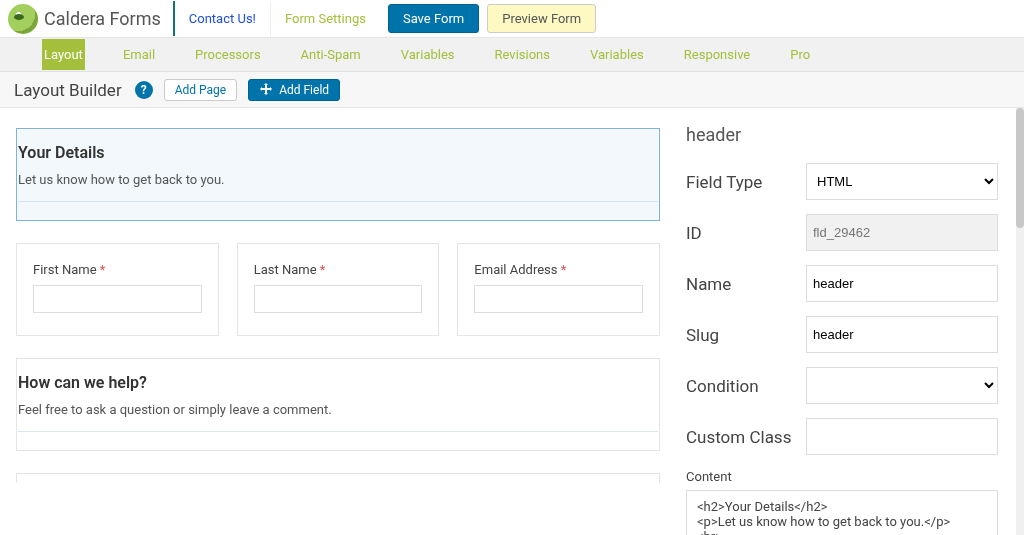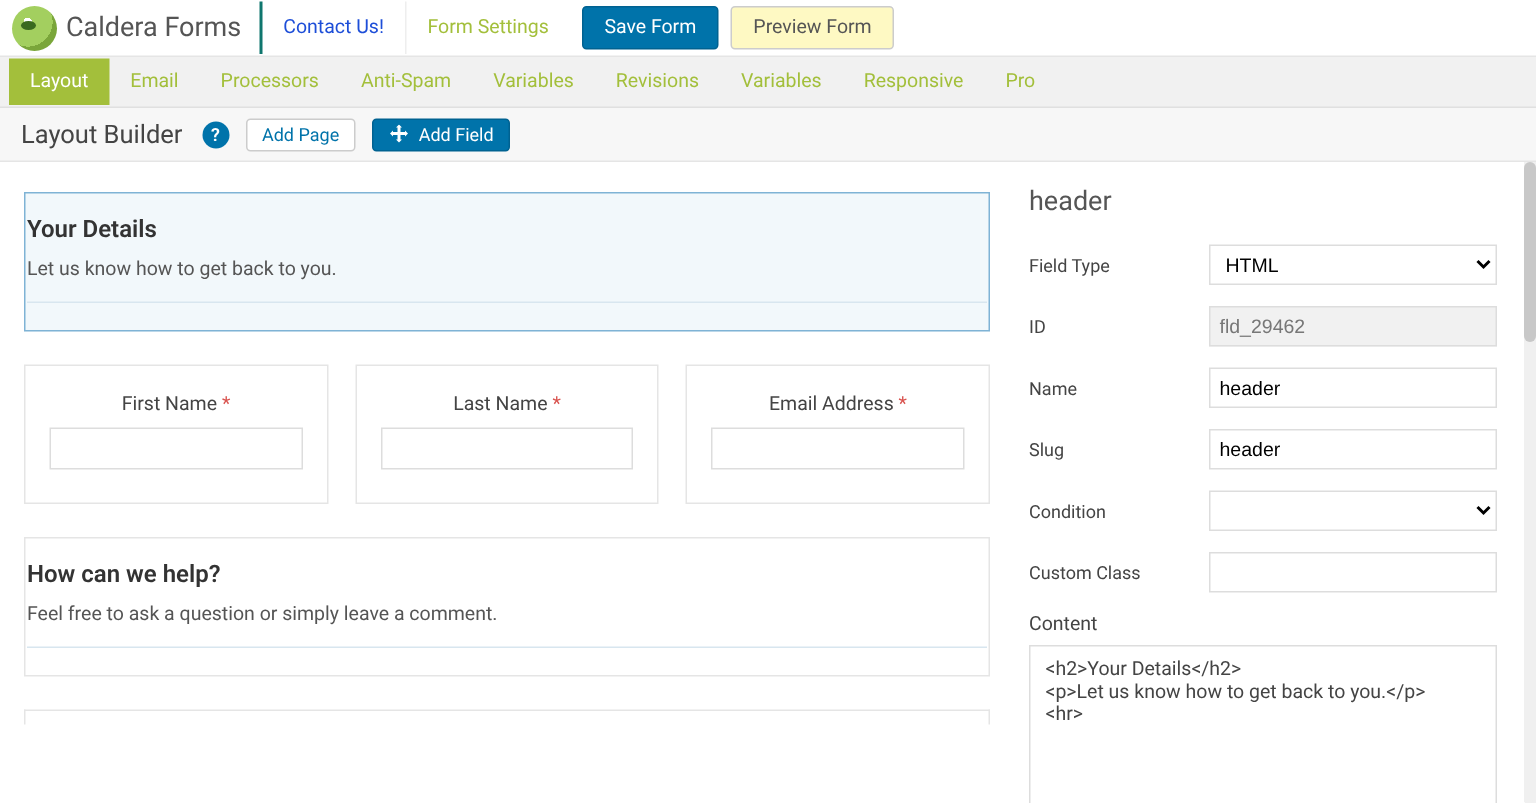--- a/index.html
+++ b/index.html
@@ -87,24 +87,25 @@
   
   .tab-nav {
     display: flex;
     align-items: center;
     background: #f1f1f1;
     border-bottom: 1px solid #e0e0e0;
     height: 34px;
     padding-left: 6px;
   }
   .tab-item {
-    padding: 8px 14px;
+    padding: 8px 2px;
     color: #a3bf3b;
     font-size: 13px;
     cursor: pointer;
+    margin-left: 36px;
   }
   .tab-item.active {
     background: #a3bf3b;
     color: #fff;
   }
 
   
   .builder-bar {
     display: flex;
     align-items: center;
@@ -211,21 +212,20 @@
   .row3 {
     display:flex;
     gap:18px;
     margin-bottom:22px;
   }
   .card {
     flex:1;
     background:#fff;
     border:1px solid #e5e5e5;
     padding:18px 16px 22px;
-    text-align:center;
   }
   .card-label {
     font-size:13px;
     color:#444;
     margin-bottom:8px;
     display:block;
   }
   .req { color:#d9534f; }
   .fld {
     width:100%;
@@ -242,30 +242,30 @@
     font-weight:400;
   }
   .insp-row {
     display:flex;
     align-items:center;
     margin-bottom:14px;
     gap:10px;
   }
   .insp-label {
     width:110px;
-    font-size:12px;
+    font-size:17px;
     color:#444;
   }
   .insp-control {
     flex:1;
   }
   .insp-control select,
   .insp-control input[type=text] {
     width:100%;
-    height:27px;
+    height:37px;
     border:1px solid #ddd;
     padding:0 6px;
     font-size:13px;
     background:#fff;
   }
   .insp-control input.readonly {
     background:#f1f1f1;
     color:#777;
   }
   .insp-block-label {

